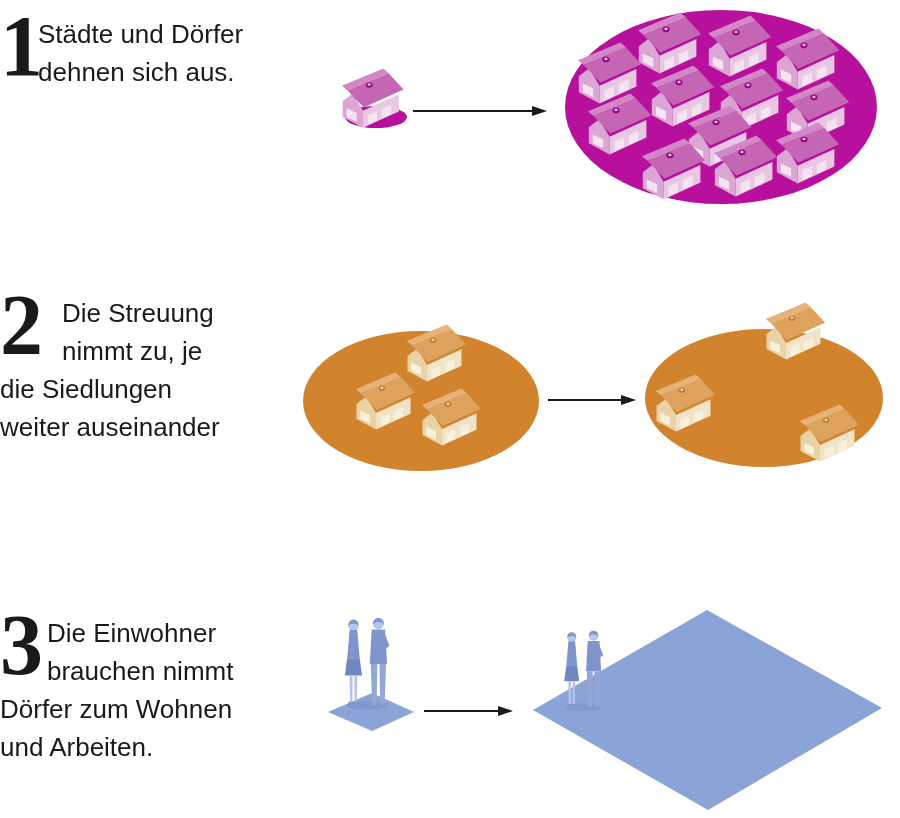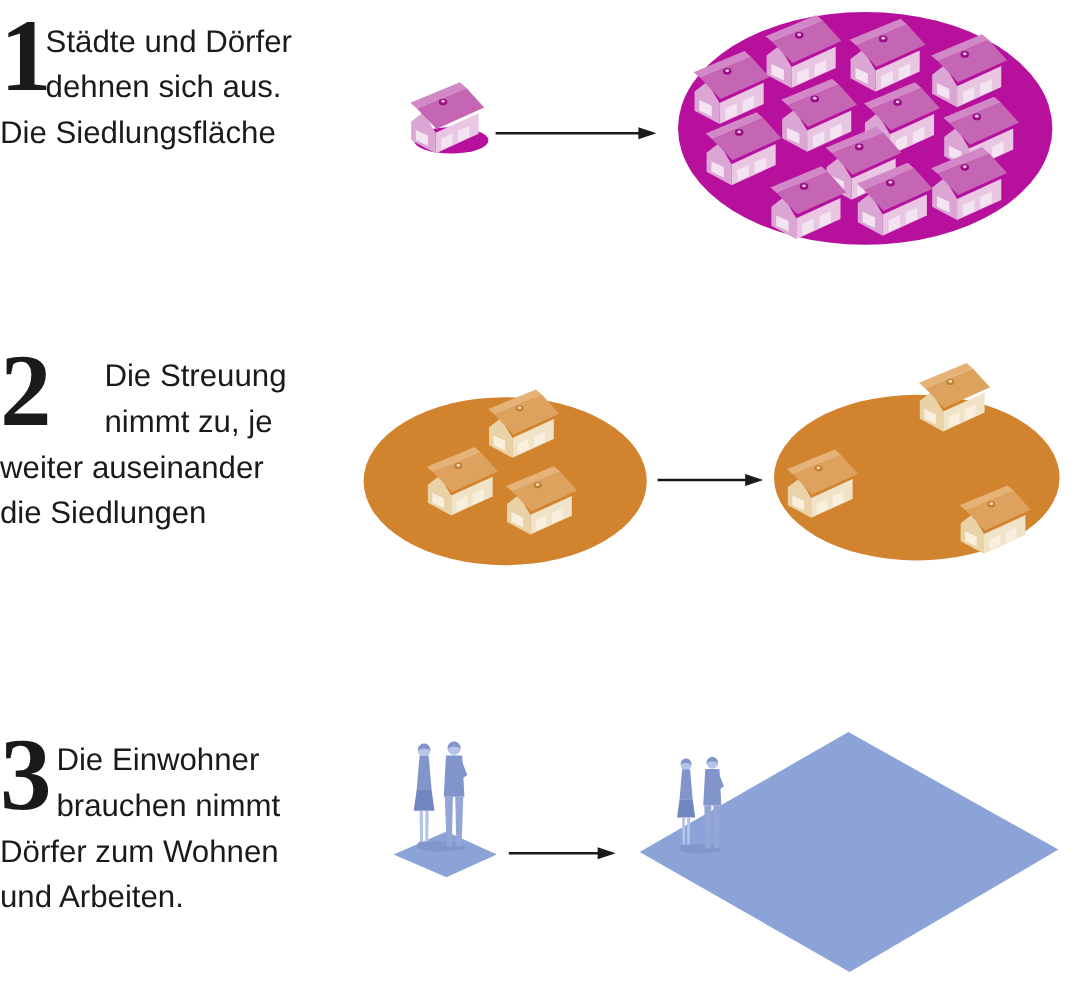--- a/index.html
+++ b/index.html
@@ -6,21 +6,21 @@
   .canvas{position:relative;width:900px;height:818px;background:#fff;overflow:hidden;
           font-family:"Liberation Sans",sans-serif;}
   svg{position:absolute;left:0;top:0;}
 
   
   .step{position:absolute;left:0;width:310px;color:var(--text_black,#1a1a1a);}
   .step .num{position:absolute;left:0;top:-12px;font-family:"Liberation Serif",serif;
              font-weight:bold;font-size:86px;line-height:1;}
   .step .line{font-size:26px;line-height:38px;white-space:nowrap;}
   .step1{top:15px;}  .step1 .ind{margin-left:38px;}
-  .step2{top:294px;} .step2 .ind{margin-left:87px;}
+  .step2{top:294px;} .step2 .ind{margin-left:62px;}
   .step3{top:614px;} .step3 .ind{margin-left:47px;}
 
   
   .pink  {--roof:var(--roof_pink);--roof2:var(--roof_pink_light);--wall:var(--wall_pink);
           --wall2:var(--wall_pink_front);--win:var(--window_pink);--chim:var(--chimney_magenta);}
   .orange{--roof:var(--roof_orange);--roof2:var(--roof_orange_light);--wall:var(--wall_orange);
           --wall2:var(--wall_orange_front);--win:var(--window_orange);--chim:var(--chimney_orange);}
   .magenta-area{fill:var(--settlement_magenta);}
   .orange-area{fill:var(--settlement_orange);}
   .blue-area{fill:var(--area_blue);}
@@ -136,29 +136,28 @@
         <polygon class="blue-area" points="707,610 882,708 708,810 533,710"></polygon>
         <use href="#couple" transform="translate(560,630) scale(0.84)"></use>
       </g>
     </g>
   </svg>
 
   <section class="step step1">
     <span class="num">1</span>
     <div class="line ind">Städte und Dörfer</div>
     <div class="line ind">dehnen sich aus.</div>
-    <div class="line">Die Siedlungsfläche</div>
   </section>
 
   <section class="step step2">
     <span class="num">2</span>
     <div class="line ind">Die Streuung</div>
     <div class="line ind">nimmt zu, je</div>
+    <div class="line">die Siedlungen</div>
     <div class="line">weiter auseinander</div>
-    <div class="line">die Siedlungen</div>
   </section>
 
   <section class="step step3">
     <span class="num">3</span>
     <div class="line ind">Die Einwohner</div>
     <div class="line ind">brauchen nimmt</div>
     <div class="line">Dörfer zum Wohnen</div>
     <div class="line">und Arbeiten.</div>
   </section>
 

